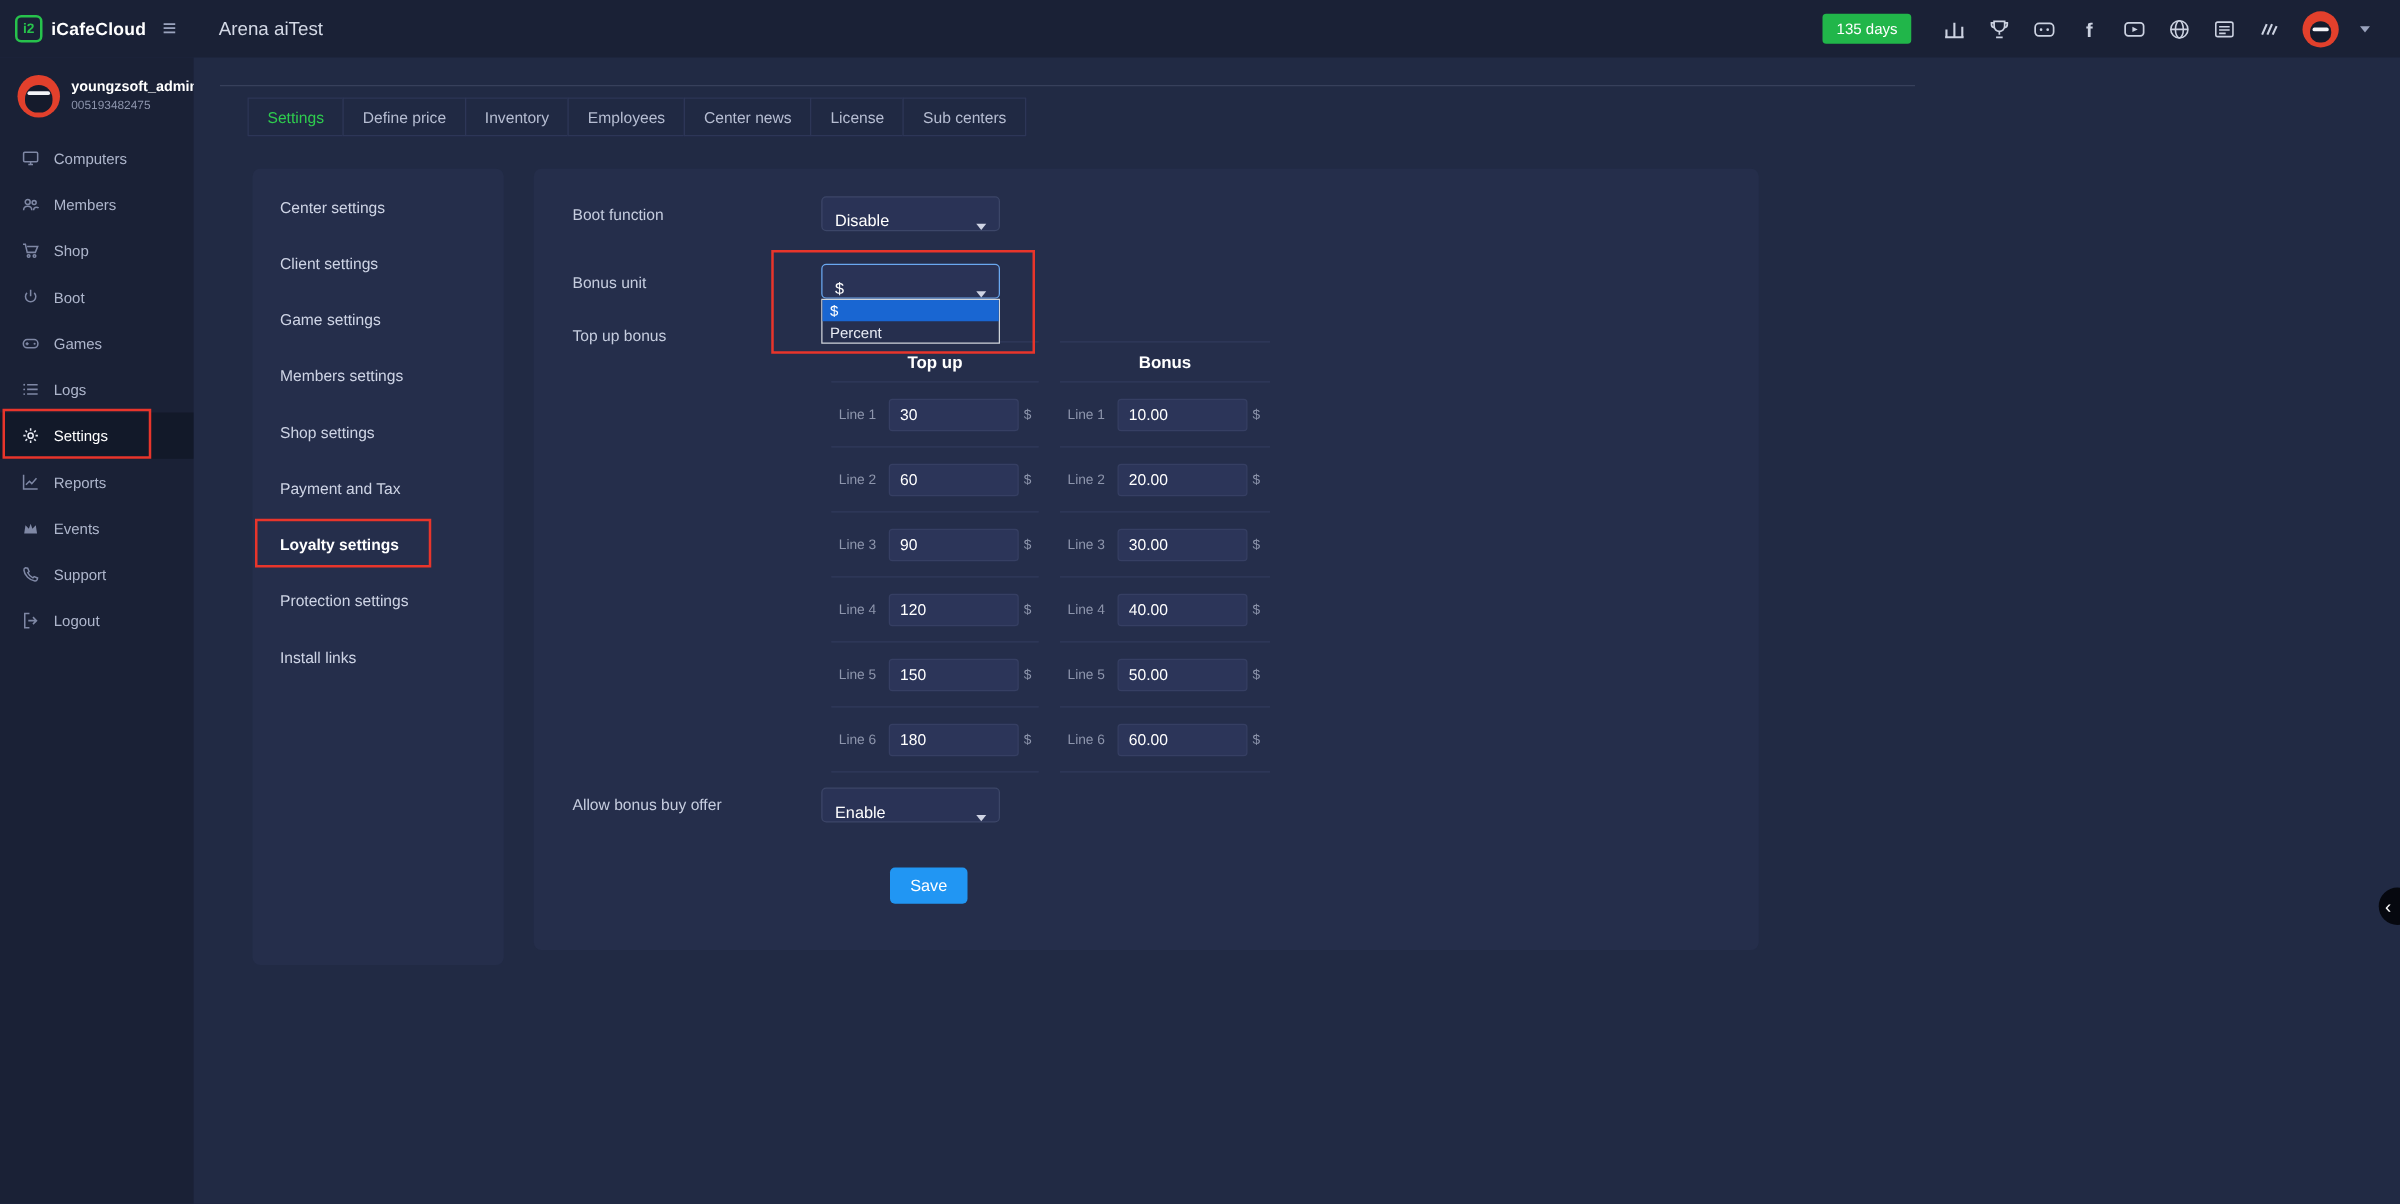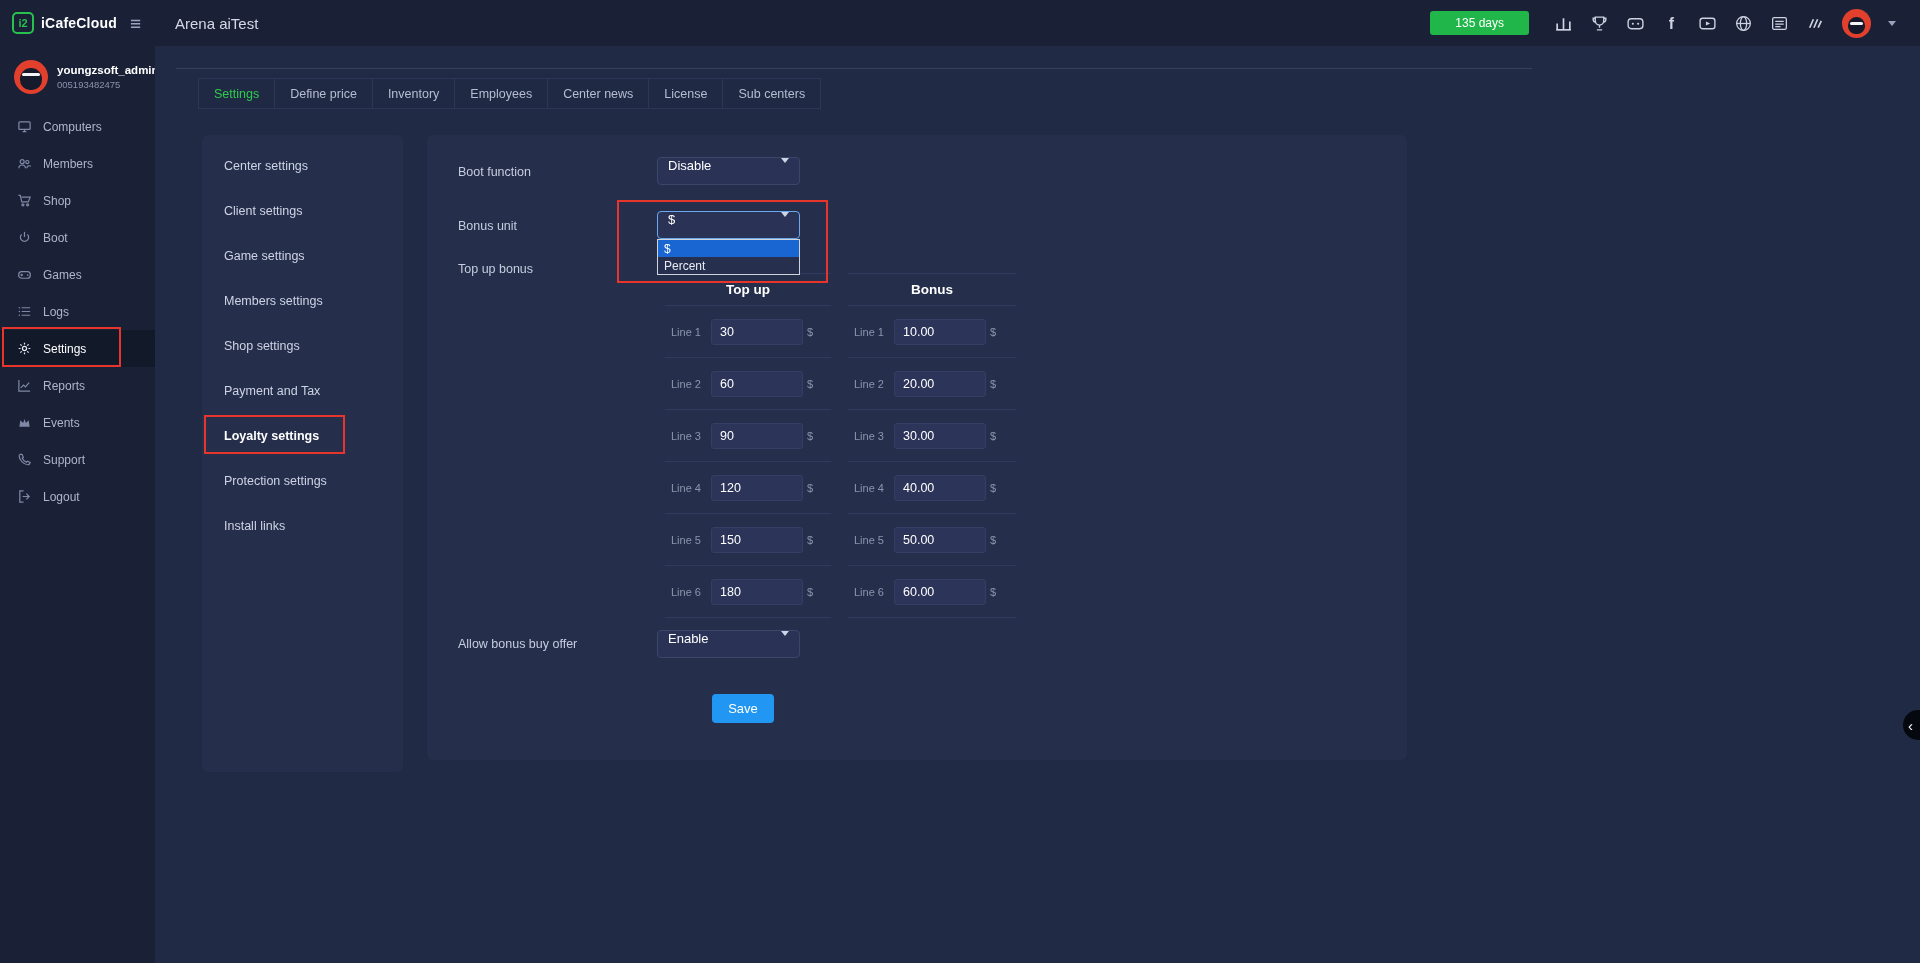--- a/index.html
+++ b/index.html
@@ -8,21 +8,21 @@
 
   
   .topbar{position:absolute;left:0;top:0;right:0;height:46px;background:#1a2136;display:flex;align-items:center;z-index:5}
   .brand{flex:0 0 155px;width:155px;display:flex;align-items:center;gap:7px;padding:0 14px 0 12px;box-sizing:border-box}
   .logo-mark{width:22px;height:22px;border:2px solid #27c24c;border-radius:5px;color:#27c24c;font-weight:bold;
              font-size:11px;display:flex;align-items:center;justify-content:center;box-sizing:border-box}
   .brand-name{color:#fff;font-weight:bold;font-size:14px;letter-spacing:.2px}
   .hamburger{margin-left:auto;color:#9aa3bd;font-size:19px;line-height:1;cursor:pointer}
   .topbar-title{margin-left:20px;font-size:15px;color:#d4d9e6}
   .topbar-right{margin-left:auto;display:flex;align-items:center;gap:17px;padding-right:24px}
-  .badge-days{background:#21b64a;color:#fff;font-size:12px;padding:5px 25px;border-radius:3px;margin-right:8px;cursor:pointer}
+  .badge-days{background:#21b64a;color:#fff;font-size:12px;padding:5px 11px;border-radius:3px;margin-right:8px;cursor:pointer}
   .tb-icon{width:19px;height:19px;color:#ccd2e1;display:block;cursor:pointer}
   .tb-icon svg{width:100%;height:100%;display:block}
   .avatar{width:29px;height:29px;border-radius:50%;background:#e2402c;position:relative;overflow:hidden;cursor:pointer;flex:0 0 auto}
   .avatar::after{content:"";position:absolute;left:6px;top:8px;right:6px;bottom:4px;background:#151b2c;border-radius:50% 50% 45% 45%}
   .avatar::before{content:"";position:absolute;left:8px;top:13px;right:8px;height:3px;background:#f3f4f8;z-index:1;border-radius:2px}
   .caret-down{width:0;height:0;border-left:4px solid transparent;border-right:4px solid transparent;border-top:5px solid #9aa3bd;cursor:pointer}
 
   
   .sidebar{position:absolute;left:0;top:46px;bottom:0;width:155px;background:#1a2136}
   .user{display:flex;align-items:center;gap:9px;padding:14px 8px 14px 14px}
@@ -43,35 +43,35 @@
        background:#202943;border:1px solid #2d3657;margin-right:-1px;cursor:pointer;box-sizing:border-box}
   .tab.active{color:#2ecc4e}
 
   .nav-card{position:absolute;left:47px;top:89px;width:201px;height:637px;background:#252e4b;border-radius:6px;padding-top:8px;box-sizing:border-box}
   .nav-item{height:45px;display:flex;align-items:center;padding-left:22px;color:#ced4e5;font-size:12.5px;cursor:pointer}
   .nav-item.active{color:#fff;font-weight:bold}
 
   .form-card{position:absolute;left:272px;top:89px;width:980px;height:625px;background:#252e4b;border-radius:6px}
   .f-label{position:absolute;font-size:12.5px;color:#c6cddf}
   .select{position:absolute;width:143px;height:28px;background:#2a3356;border:1px solid #3c4668;border-radius:4px;
-          color:#fff;font-size:13px;display:flex;align-items:flex-start;padding:0 10px;box-sizing:border-box;cursor:pointer}
+          color:#fff;font-size:13px;display:flex;align-items:flex-end;padding:0 10px;box-sizing:border-box;cursor:pointer}
   .select.open{border-color:#6aa8f0}
   .sel-caret{margin-left:auto;width:0;height:0;border-left:4px solid transparent;border-right:4px solid transparent;border-top:5px solid #cfd4e4}
 
   .dropdown{position:absolute;left:230px;top:104px;width:143px;background:#262f4e;border:1px solid #cfd4da;box-sizing:border-box;z-index:10}
   .dd-option{height:17px;display:flex;align-items:center;padding:0 6px;font-size:12px;color:#e8ebf4;cursor:pointer}
   .dd-option.selected{background:#1966d2;color:#fff}
 
   .col{position:absolute;top:138px;border-top:1px solid #303a5c}
   .col-topup{left:238px;width:166px}
   .col-bonus{left:421px;width:168px}
   .col-header{height:31px;display:flex;align-items:center;justify-content:center;font-size:13.5px;font-weight:bold;color:#fff;border-bottom:1px solid #303a5c}
   .t-row{height:52px;display:flex;align-items:center;border-bottom:1px solid #303a5c;padding-left:6px;box-sizing:border-box}
   .line-label{width:40px;flex:0 0 40px;font-size:11px;color:#8d95ac}
-  .cell-input{width:92px;height:26px;background:#2c3559;border:1px solid #363f63;border-radius:3px;color:#fff;
+  .cell-input{width:104px;height:26px;background:#2c3559;border:1px solid #363f63;border-radius:3px;color:#fff;
               font-size:12.5px;padding:0 8px;box-sizing:border-box;font-family:"Liberation Sans",sans-serif}
   .suffix{margin-left:4px;font-size:11px;color:#8d95ac}
 
   .save-btn{position:absolute;left:285px;top:559px;width:62px;height:29px;background:#2196f3;border:none;border-radius:4px;
             color:#fff;font-size:13px;cursor:pointer;font-family:"Liberation Sans",sans-serif}
 
   
   .annotation{position:absolute;border:2px solid #e8352b;pointer-events:none;z-index:30;box-sizing:border-box}
   .anno-settings{left:2px;top:327px;width:119px;height:40px}
   .anno-loyalty{left:204px;top:415px;width:141px;height:39px}

